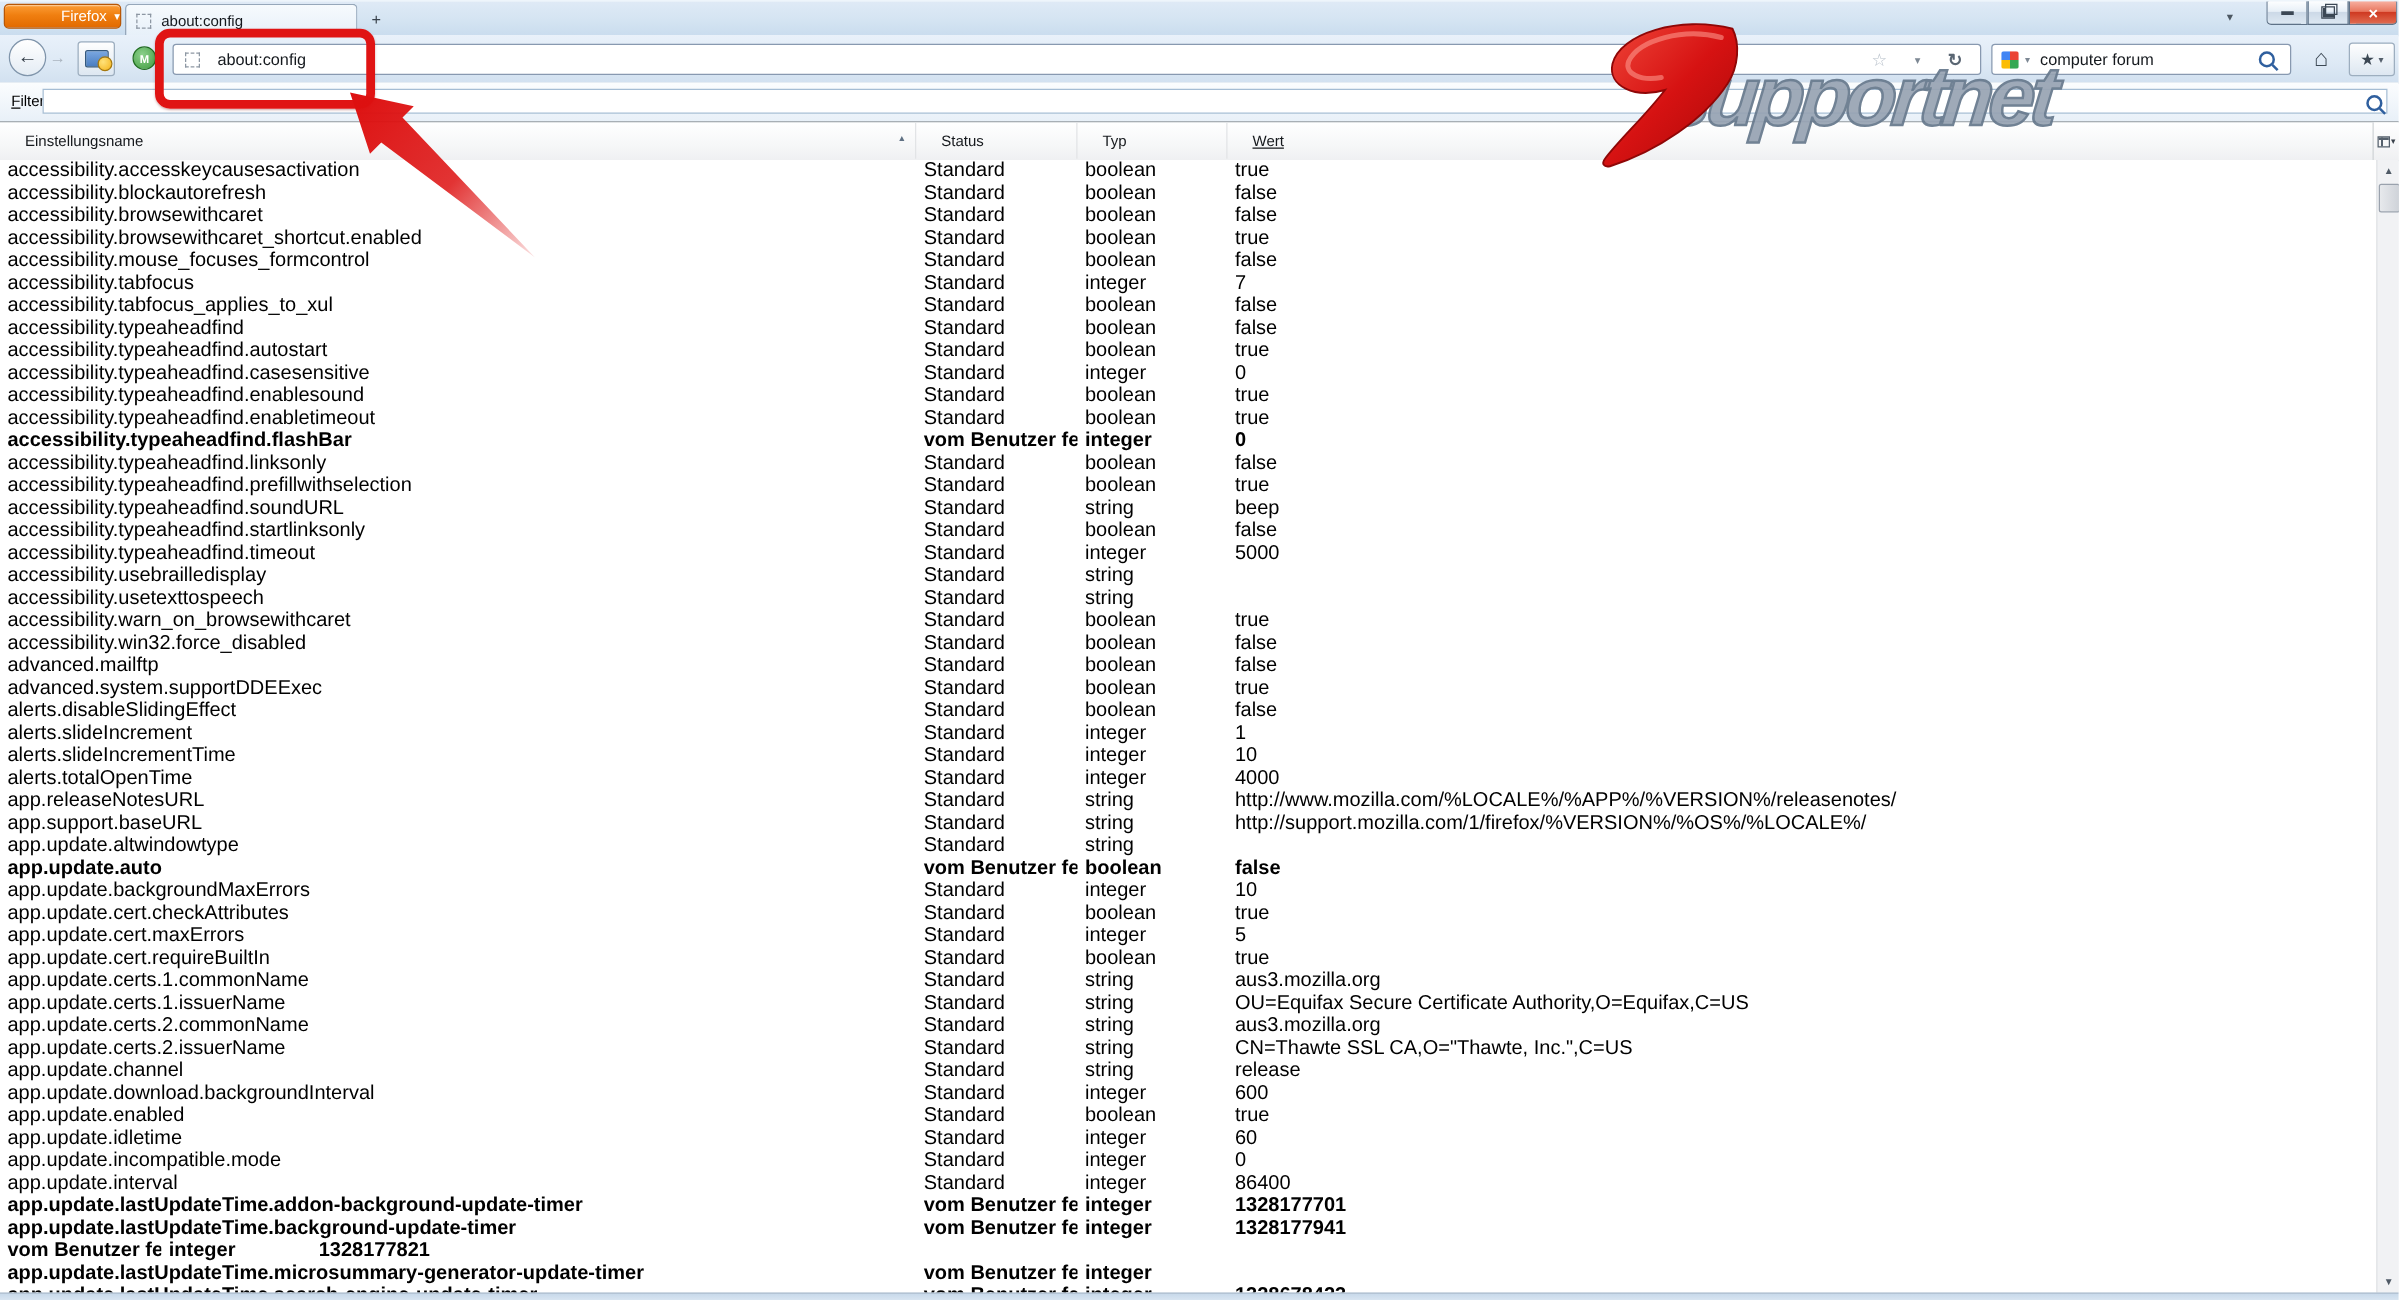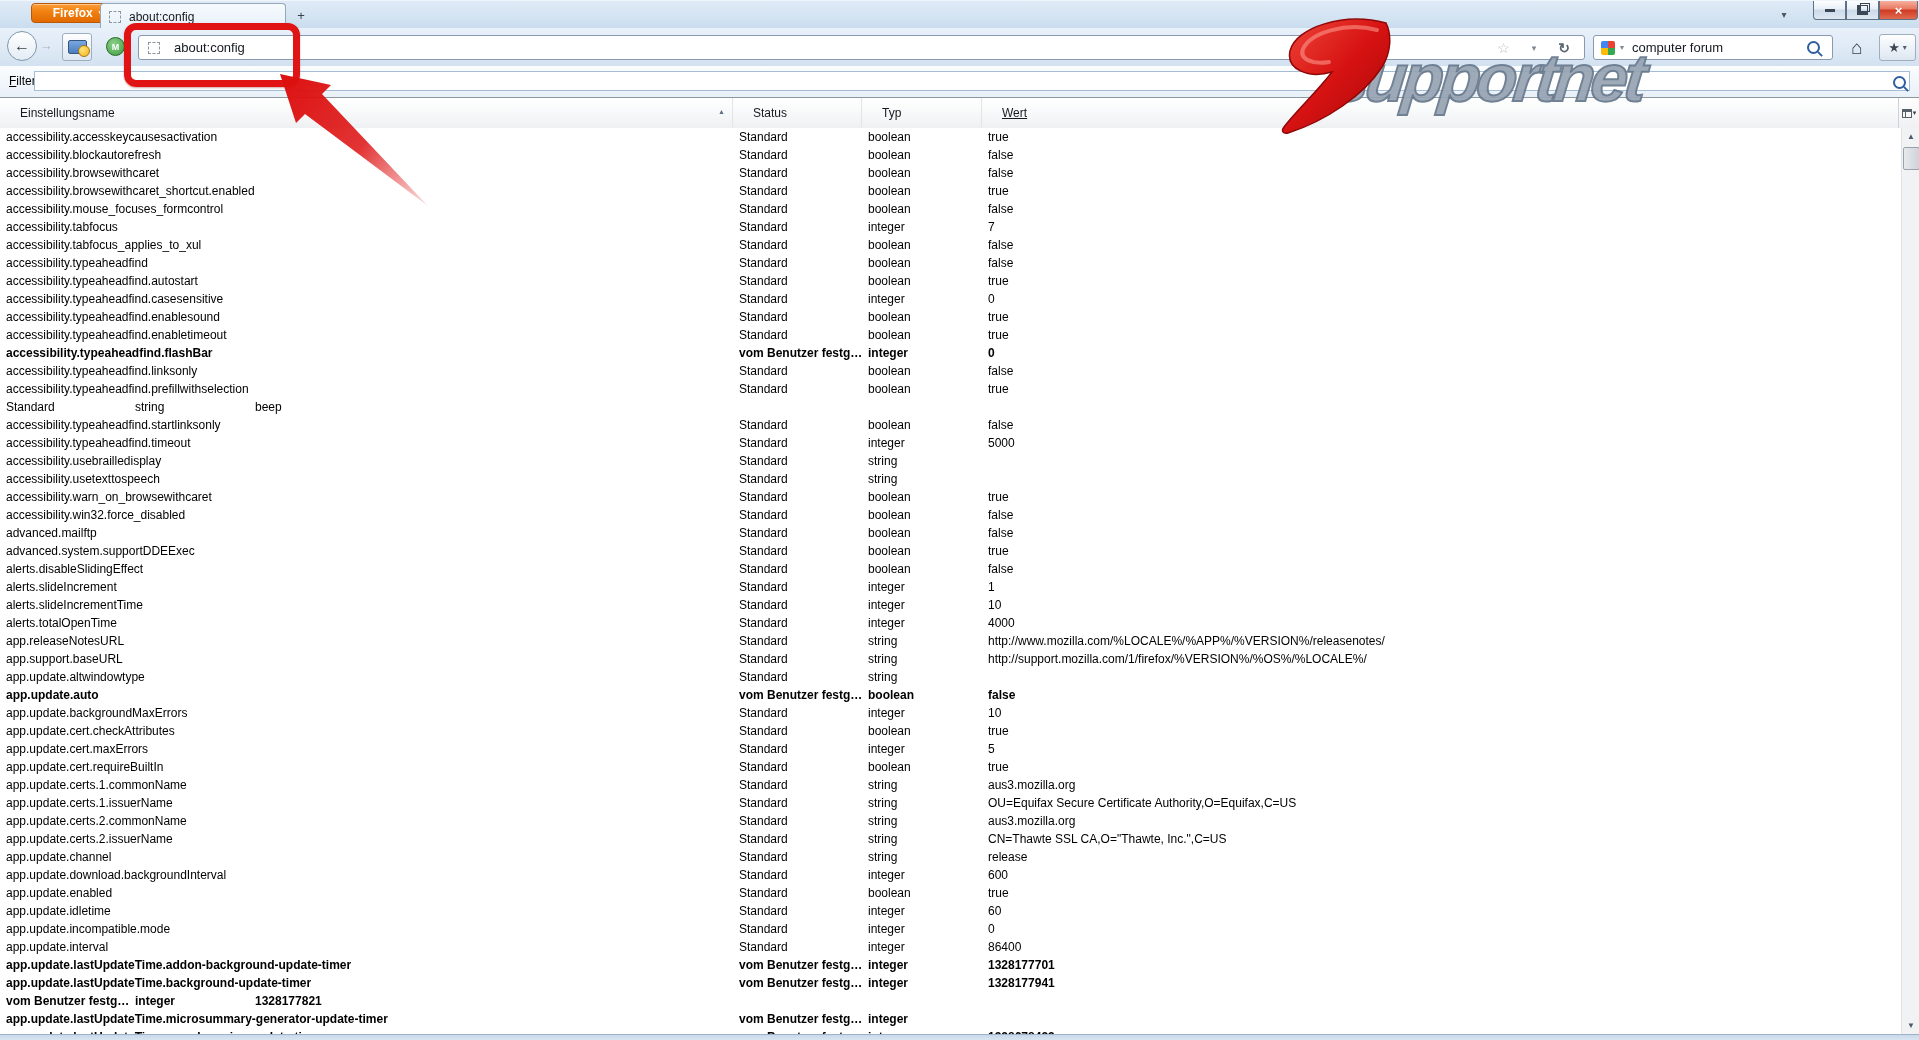--- a/index.html
+++ b/index.html
@@ -6,23 +6,23 @@
   body{width:1919px;height:1040px;overflow:hidden;position:relative;
        font-family:"Liberation Sans",sans-serif;background:#fff;}
   .abs{position:absolute;}
 
   
   .titlebar{left:0;top:0;width:1919px;height:28px;
     background:linear-gradient(180deg,#dfeaf6 0%,#d4e4f2 55%,#c9dcee 100%);
     border-top:1px solid #eef5fb;}
   .ffbtn{left:3px;top:2px;width:92px;height:18px;border-radius:4px;
     background:linear-gradient(180deg,#fc9d36 0%,#f07f10 45%,#e26a00 100%);
-    border:1px solid #b85706;color:#fff;font-size:12px;font-weight:bold;
-    display:flex;align-items:center;justify-content:center;gap:6px;
-    box-shadow:inset 0 1px 0 rgba(255,255,255,.45);margin-left:28px;}
+    border:1px solid #b85706;color:#fff;font-size:12px;font-weight:normal;
+    display:flex;align-items:center;justify-content:flex-end;gap:6px;
+    box-shadow:inset 0 1px 0 rgba(255,255,255,.45);}
   .ffbtn .caret{font-size:9px;line-height:1;}
   .tab{left:100px;top:2px;width:186px;height:26px;
     background:linear-gradient(180deg,#f6fafd 0%,#e7f0f9 100%);
     border:1px solid #96a7ba;border-bottom:none;border-radius:4px 4px 0 0;
     display:flex;align-items:center;gap:8px;padding:0 8px;box-sizing:border-box;
     font-size:12px;color:#14181d;}
   .dashed-ico{width:12px;height:12px;border:1px dashed #8d97a3;box-sizing:border-box;flex:0 0 auto;}
   .newtab{left:290px;top:6px;width:22px;height:17px;border-radius:3px;
     font-size:13px;color:#39414b;display:flex;align-items:center;justify-content:center;}
   .alltabs{left:1776px;top:7px;width:16px;height:12px;color:#4d5archive862;color:#4d5862;
@@ -112,21 +112,21 @@
   .hc2{left:862px;width:120px;}.hc3{left:982px;width:917px;border-right:none;text-decoration:underline;}
   .sortarrow{position:absolute;left:718px;top:10px;font-size:8px;color:#5f7083;}
   .colpicker{left:1898px;top:98px;width:21px;height:30px;box-sizing:border-box;
     border-left:1px solid #d0d3d6;background:linear-gradient(180deg,#fff,#eff0f2);
     display:flex;align-items:center;justify-content:center;gap:1px;}
   .colpicker .grid{width:10px;height:9px;border:1px solid #55606c;box-sizing:border-box;
     background:linear-gradient(90deg,transparent 2px,#55606c 2px,#55606c 3px,transparent 3px),
                linear-gradient(180deg,#55606c 2px,transparent 2px);}
   .colpicker .caret{font-size:7px;color:#39414b;}
   .tbody{left:0;top:128px;width:1901px;height:906px;overflow:hidden;background:#fff;}
-  .trow{height:18px;line-height:18px;display:flex;white-space:nowrap;font-size:12px;color:#000;}
+  .trow{height:18px;line-height:18px;display:flex;white-space:nowrap;font-size:16px;color:#000;}
   .trow.userset{font-weight:bold;}
   .cell{display:block;overflow:hidden;box-sizing:border-box;padding-left:6px;flex:0 0 auto;}
   .c-name{width:733px;}.c-status{width:129px;}.c-typ{width:120px;}
   .c-wert{flex:1 1 auto;}
 
   
   .vscroll{left:1901px;top:128px;width:18px;height:906px;background:#f1f2f4;
     border-left:1px solid #e0e2e5;}
   .sbtn{position:absolute;left:0;width:18px;height:17px;display:flex;align-items:center;
     justify-content:center;font-size:8px;color:#4f5archive;color:#4f5a66;}
@@ -328,20 +328,21 @@
       <span class="cell c-typ">boolean</span>
       <span class="cell c-wert">false</span>
     </div>
     <div class="trow">
       <span class="cell c-name">accessibility.typeaheadfind.prefillwithselection</span>
       <span class="cell c-status">Standard</span>
       <span class="cell c-typ">boolean</span>
       <span class="cell c-wert">true</span>
     </div>
     <div class="trow">
+      <span class="cell c-name">accessibility.typeaheadfind.soundURL</span>
       <span class="cell c-status">Standard</span>
       <span class="cell c-typ">string</span>
       <span class="cell c-wert">beep</span>
     </div>
     <div class="trow">
       <span class="cell c-name">accessibility.typeaheadfind.startlinksonly</span>
       <span class="cell c-status">Standard</span>
       <span class="cell c-typ">boolean</span>
       <span class="cell c-wert">false</span>
     </div>

